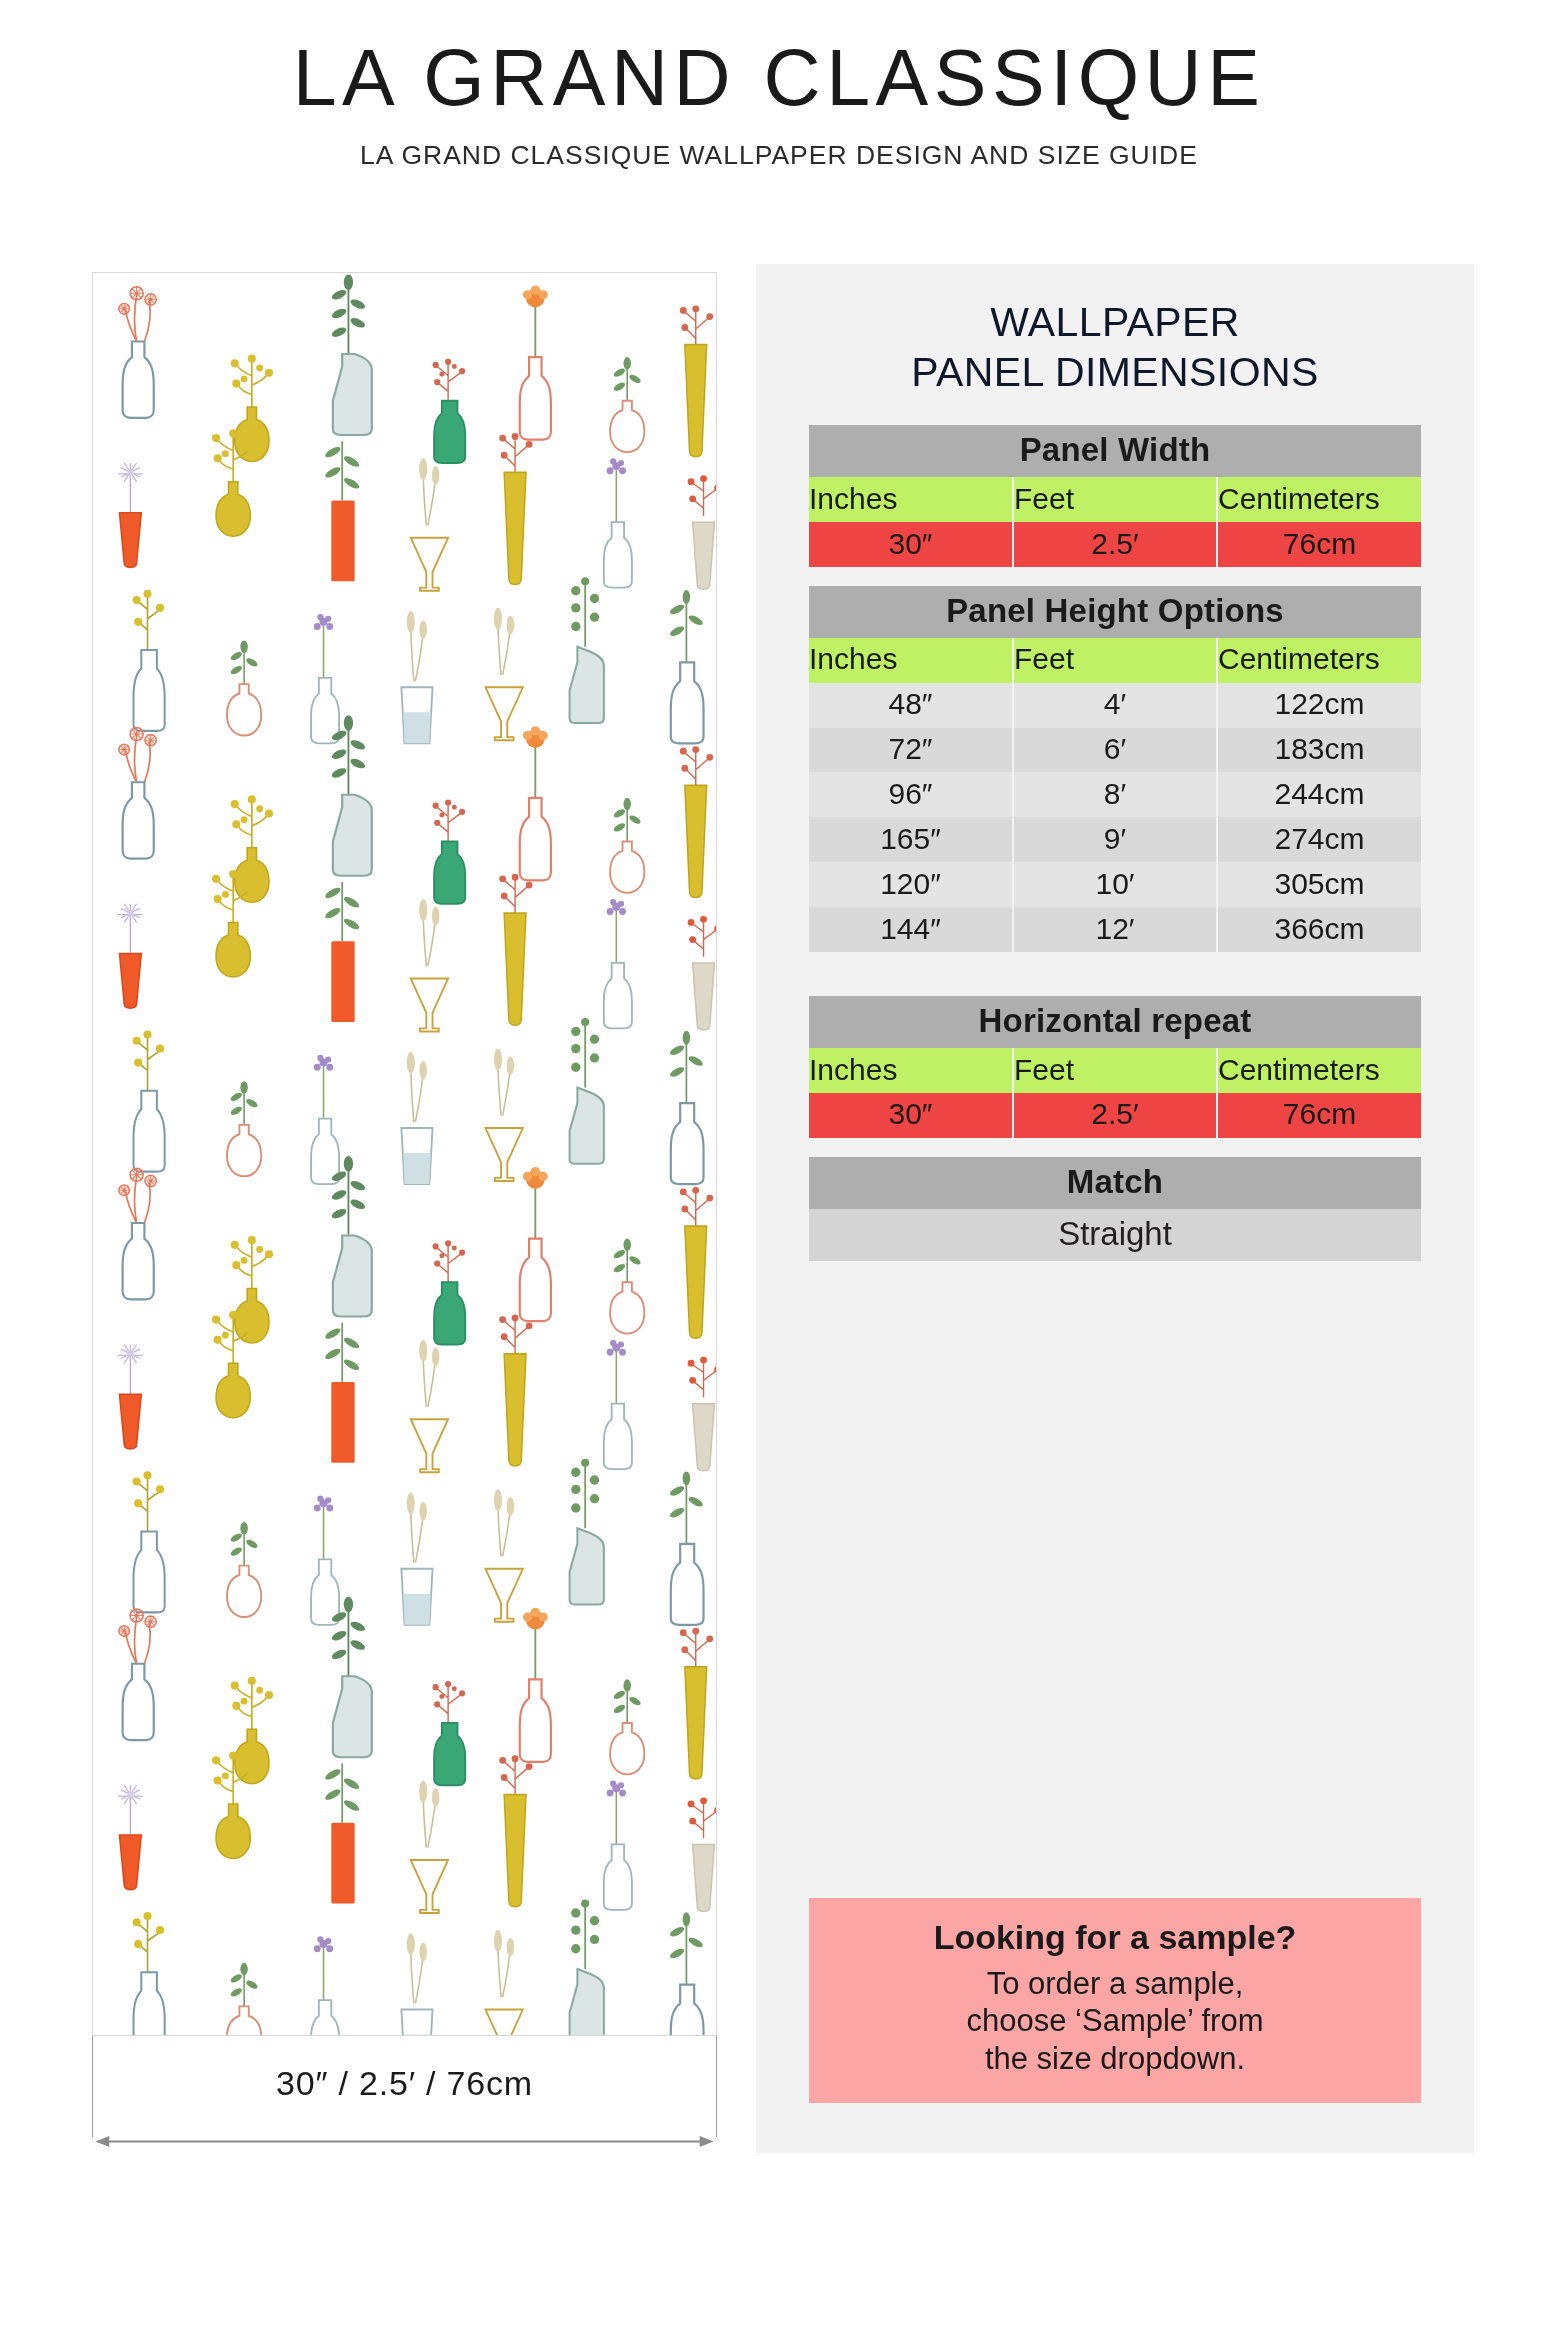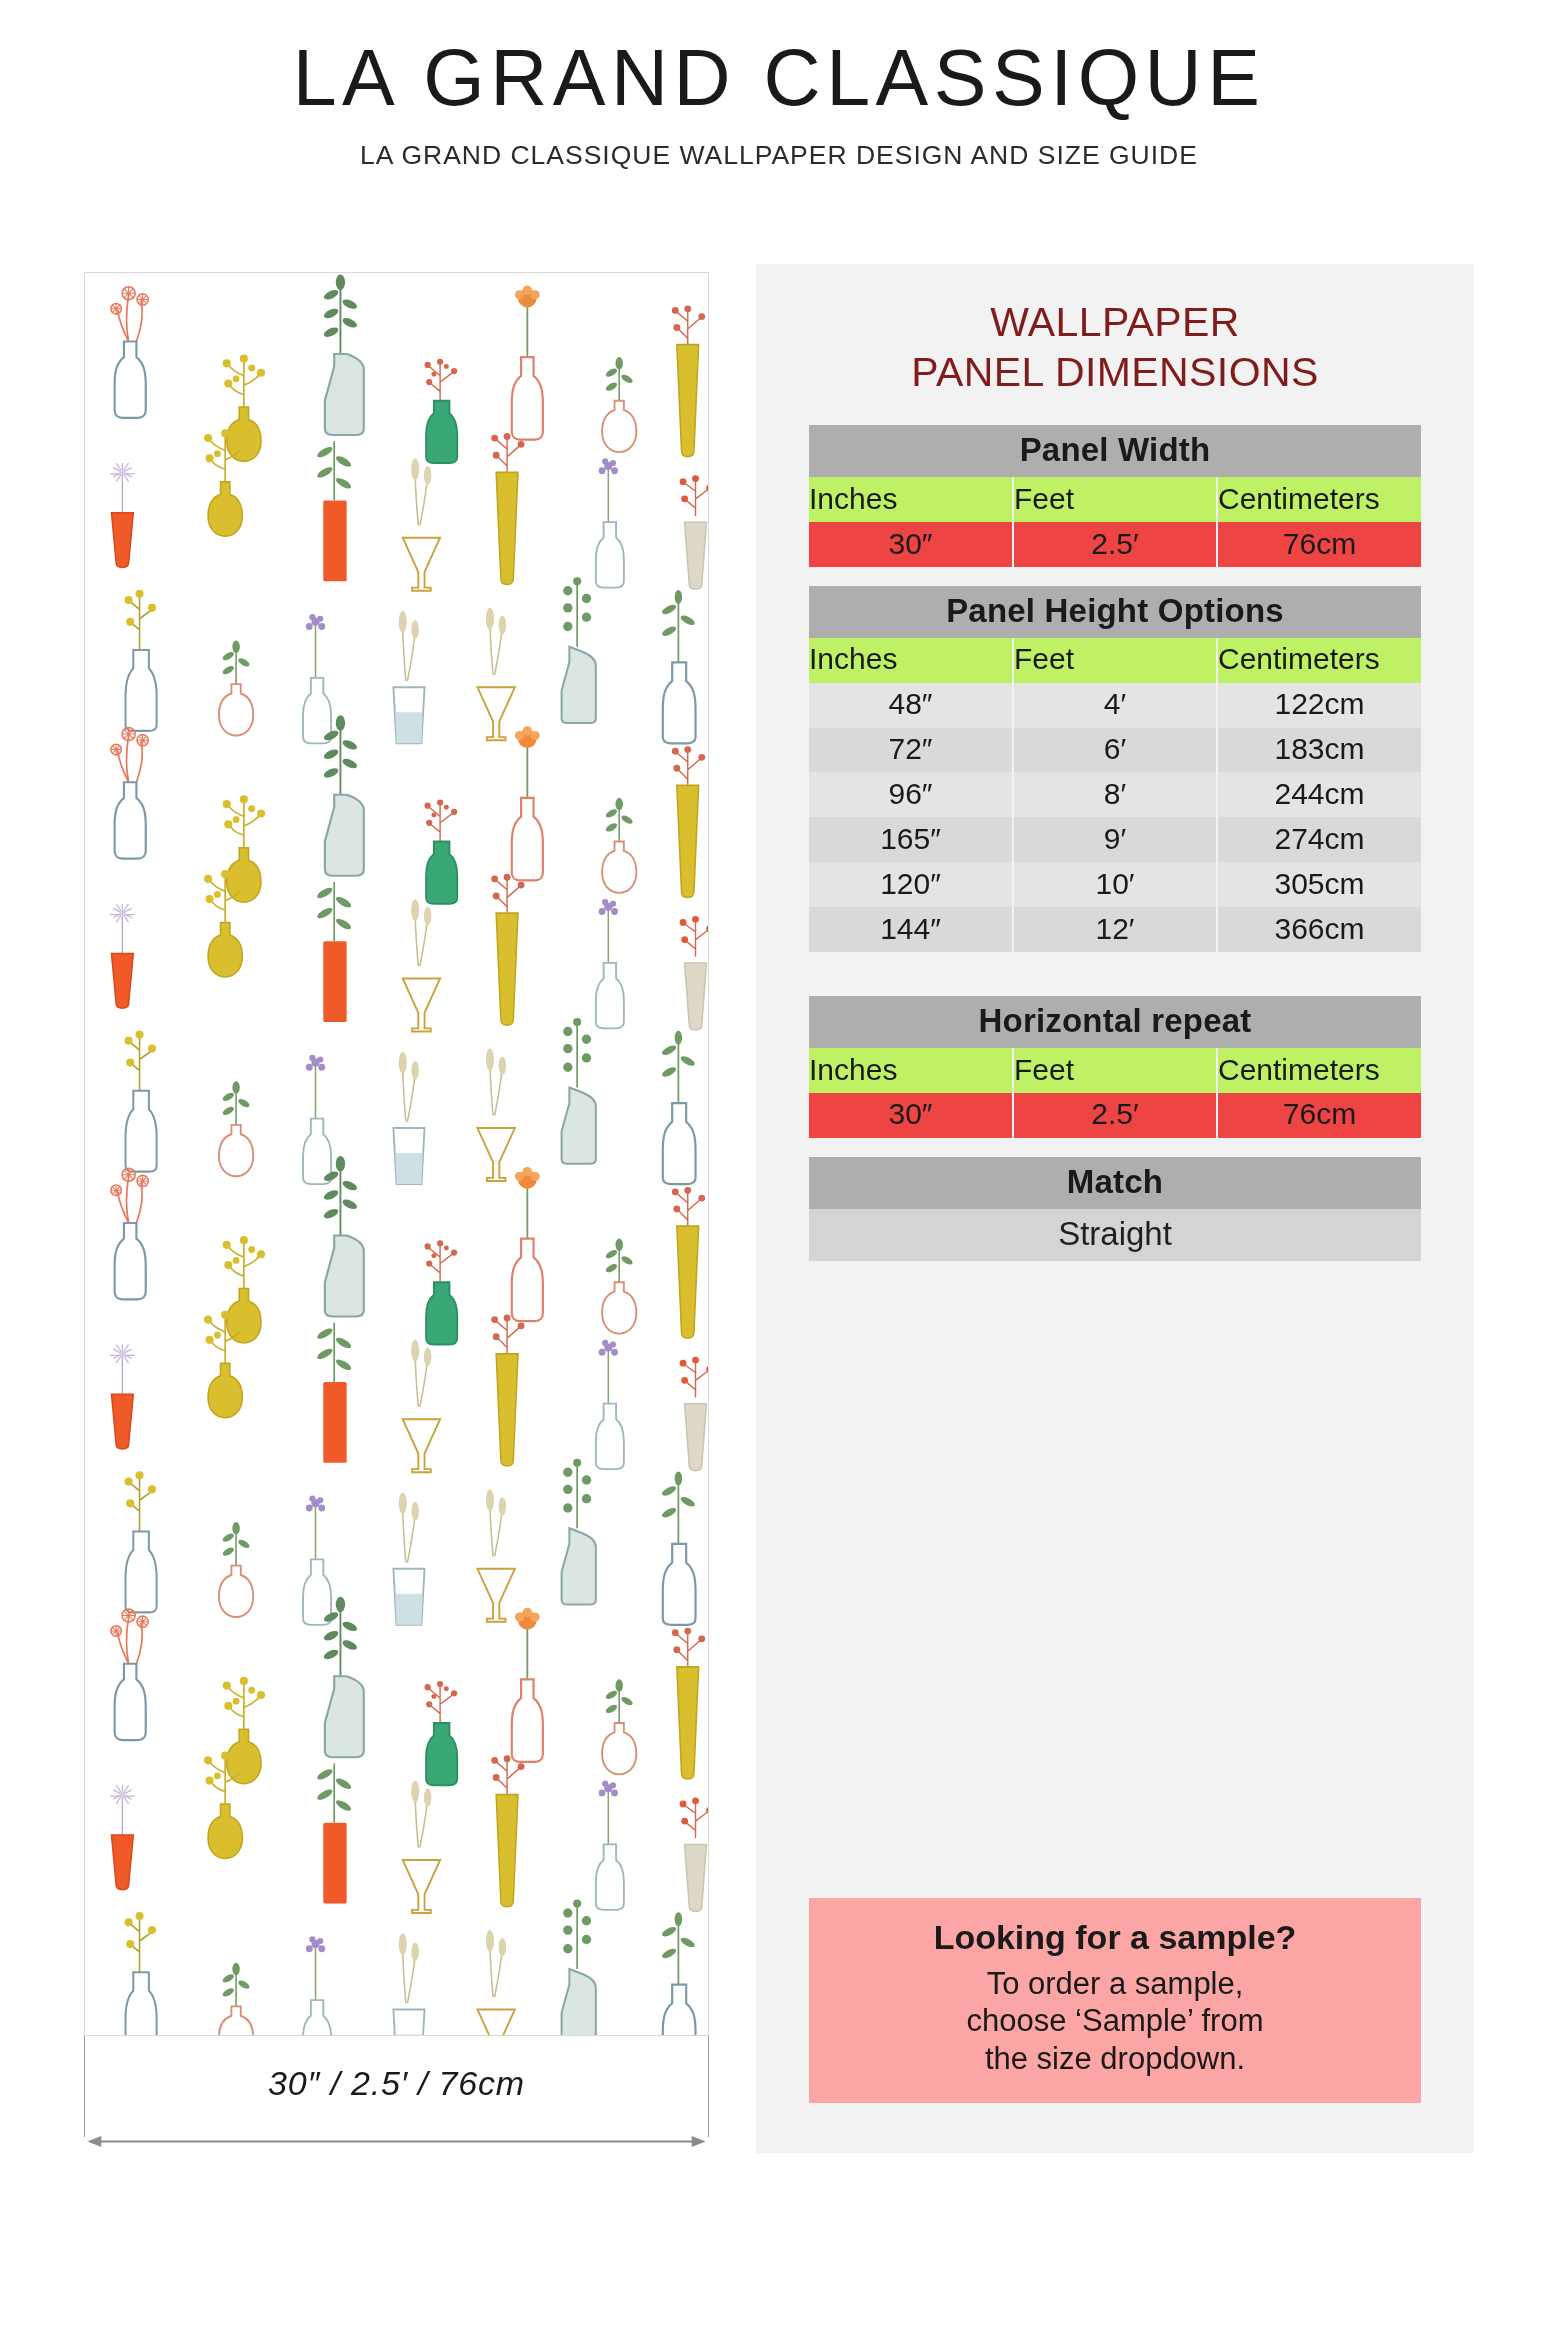--- a/index.html
+++ b/index.html
@@ -45,24 +45,23 @@
     position: absolute;
     top: 264px;
     left: 0;
     width: 1561px;
     height: 2078px;
   }
 
   
   .swatch-wrap {
     position: absolute;
-    left: 84px;
+    left: 92px;
     top: 7.8px;
     width: 625px;
-    font-style: italic;
   }
   .swatch {
     position: relative;
     width: 625px;
     height: 1764px;
     border: 0.8px solid #d8d8d8;
     background: #ffffff;
     overflow: hidden;
   }
   .swatch svg { display: block; }
@@ -108,21 +107,21 @@
     height: 1889px;
     background: #f2f2f2;
   }
   .panel-heading {
     margin-top: 33px;
     text-align: center;
     font-size: 41px;
     font-weight: 400;
     line-height: 1.22;
     letter-spacing: 0.4px;
-    color: #7f1d1d;
+    color: #0f172a;
   }
 
   .tables { padding: 0 53px; margin-top: 28px; }
 
   .tbl { width: 100%; border-collapse: collapse; table-layout: fixed; }
 
   .section-title td {
     background: #aeaeae;
     text-align: center;
     font-size: 33px;

